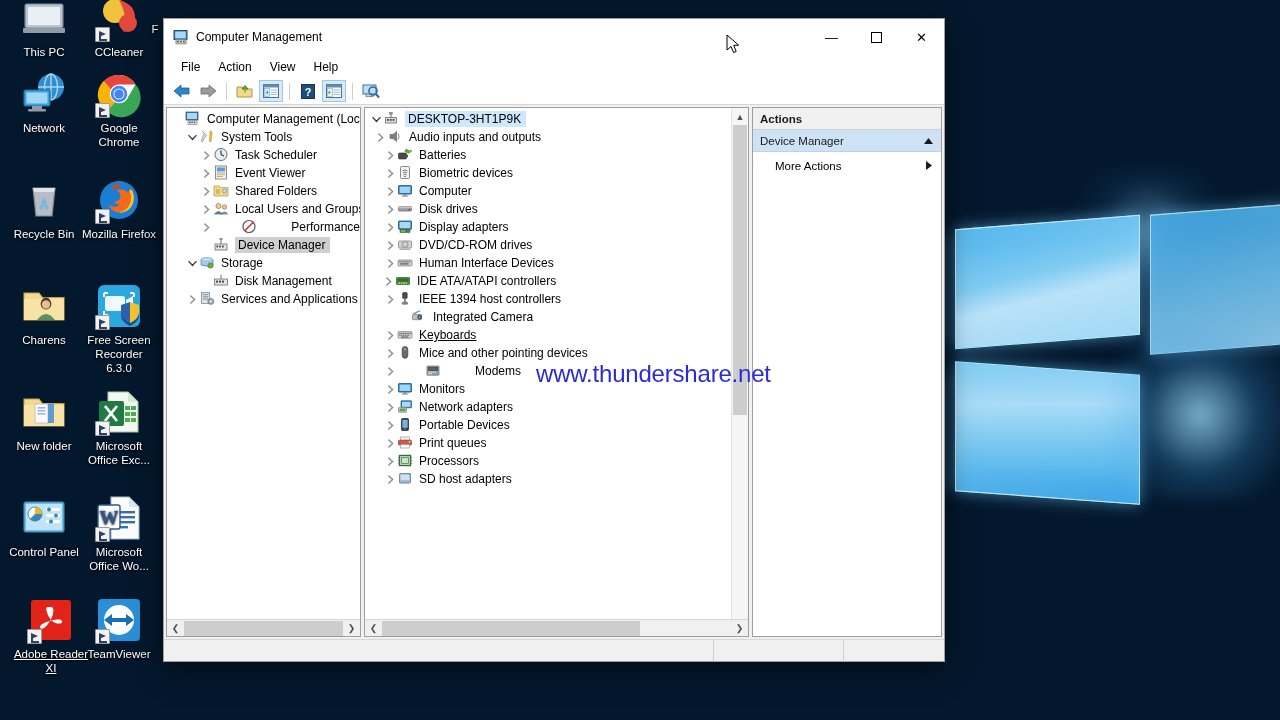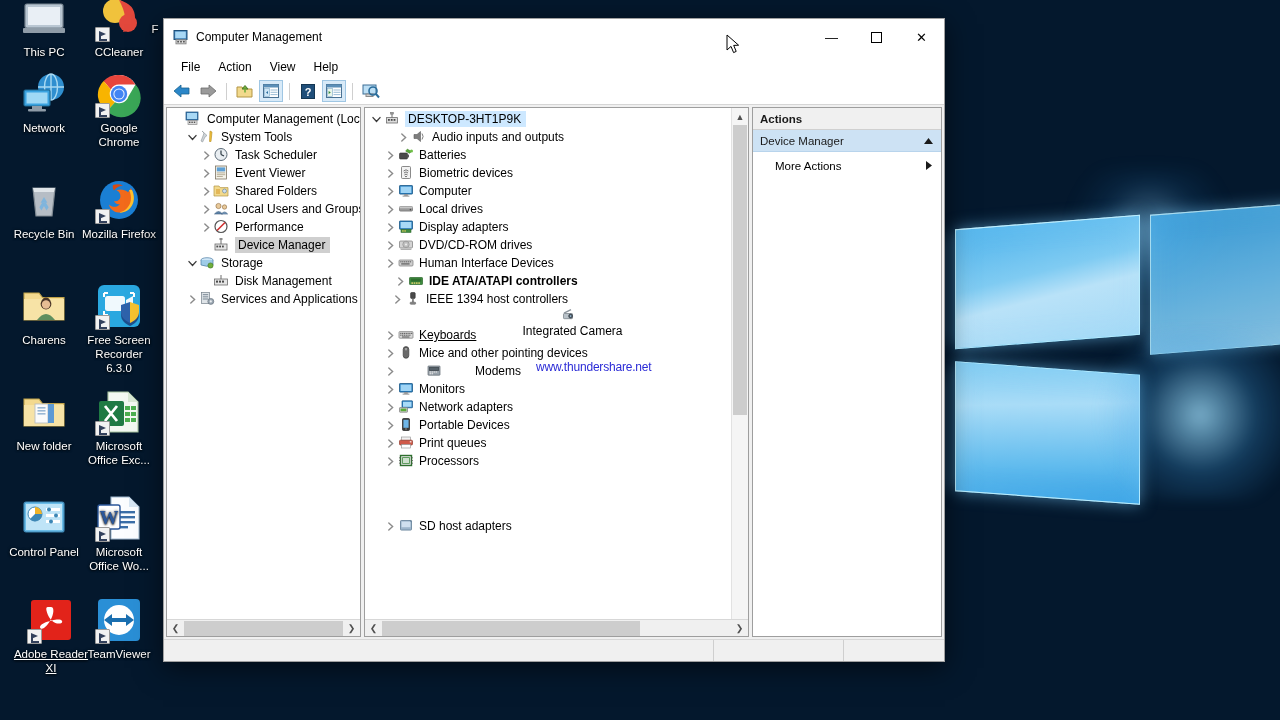--- a/index.html
+++ b/index.html
@@ -173,21 +173,21 @@
     min-height: 0;
   }
   .pane-box {
     background: #fff;
     border: 1px solid #9e9e9e;
     display: flex; flex-direction: column;
     min-height: 0;
     position: relative;
   }
   #leftpane { width: 195px; flex: none; margin-right: 3px; }
-  #midpane  { flex: 1; margin-right: 3px; text-align: center; }
+  #midpane  { flex: 1; margin-right: 3px; }
   #rightpane{ width: 190px; flex: none; background: #f0f0f0; border: 1px solid #9e9e9e; }
 
   .treewrap {
     flex: 1;
     overflow: hidden;
     position: relative;
     font-size: 12px;
     color: #000;
     padding-top: 2px;
   }
@@ -291,21 +291,21 @@
   }
   #statusbar .sp { border-right: 1px solid #cfcfcf; }
   #statusbar .sp1 { flex: 1; }
   #statusbar .sp2 { width: 130px; }
   #statusbar .sp3 { width: 100px; border-right: none; }
 
   
   #watermark {
     position: absolute;
     left: 536px; top: 360px;
-    font-size: 12px;
+    font-size: 24px;
     color: #2b2bd6;
     font-family: "Liberation Sans", sans-serif;
     letter-spacing: -.2px;
     z-index: 40;
     pointer-events: none;
     user-select: none;
   }
 
   
   #cursor {
@@ -651,21 +651,21 @@
               </svg>
             </span>
             <span class="ico"><svg width="17" height="15" viewBox="0 0 17 15">
                 <circle cx="5.5" cy="5" r="2.6" fill="#e8c99a" stroke="#8d6a3d" stroke-width=".6"></circle>
                 <path d="M1.5 13 Q5.5 8 9.5 13 Z" fill="#5d83a8" stroke="#3c5d7d" stroke-width=".6"></path>
                 <circle cx="11.5" cy="6" r="2.2" fill="#e8c99a" stroke="#8d6a3d" stroke-width=".6"></circle>
                 <path d="M8.4 13 Q11.5 9 14.6 13 Z" fill="#7ba0c4" stroke="#3c5d7d" stroke-width=".6"></path>
               </svg></span>
             <span class="txt">Local Users and Groups</span>
           </div>
-          <div class="trow" style="padding-left: 32px;">
+          <div class="trow" style="padding-left: 32px; justify-content: space-between;">
             <span class="tw">
               <svg width="9" height="9" viewBox="0 0 9 9">
                 <path d="M2.8 1 L6.6 4.5 L2.8 8" fill="none" stroke="#8a8a8a" stroke-width="1.4" stroke-linecap="round"></path>
               </svg>
             </span>
             <span class="ico"><svg width="17" height="15" viewBox="0 0 17 15">
                 <circle cx="8" cy="7.5" r="6" fill="#fff" stroke="#555" stroke-width="1.2"></circle>
                 <line x1="4" y1="11.5" x2="12" y2="3.5" stroke="#d03030" stroke-width="1.6"></line>
               </svg></span>
             <span class="txt">Performance</span>
@@ -743,21 +743,21 @@
             <span class="ico"><svg width="17" height="15" viewBox="0 0 17 15">
                 <rect x="2.5" y="6.6" width="11" height="5.4" fill="#dcdcdc" stroke="#6d6d6d" stroke-width=".8"></rect>
                 <rect x="4" y="8" width="1.8" height="1.8" fill="#4a4a4a"></rect>
                 <rect x="6.8" y="8" width="1.8" height="1.8" fill="#4a4a4a"></rect>
                 <rect x="9.6" y="8" width="1.8" height="1.8" fill="#4a4a4a"></rect>
                 <line x1="8" y1="2" x2="8" y2="6.6" stroke="#6d6d6d" stroke-width="1"></line>
                 <rect x="6.6" y="1.3" width="2.8" height="1.8" fill="#9a9a9a" stroke="#6d6d6d" stroke-width=".5"></rect>
               </svg></span>
             <span class="txt">DESKTOP-3HT1P9K</span>
           </div>
-          <div class="trow" style="padding-left: 8px; margin-left: 23px;">
+          <div class="trow" style="padding-left: 8px;">
             <span class="tw">
               <svg width="9" height="9" viewBox="0 0 9 9">
                 <path d="M2.8 1 L6.6 4.5 L2.8 8" fill="none" stroke="#8a8a8a" stroke-width="1.4" stroke-linecap="round"></path>
               </svg>
             </span>
             <span class="ico"><svg width="17" height="15" viewBox="0 0 17 15">
                 <path d="M3 5.5 L6 5.5 L9.5 2.5 L9.5 12.5 L6 9.5 L3 9.5 Z" fill="#7e7e7e" stroke="#5a5a5a" stroke-width=".6"></path>
                 <path d="M11 4.5 Q13.2 7.5 11 10.5" fill="none" stroke="#7e7e7e" stroke-width="1"></path>
               </svg></span>
             <span class="txt">Audio inputs and outputs</span>
@@ -809,21 +809,21 @@
             <span class="tw">
               <svg width="9" height="9" viewBox="0 0 9 9">
                 <path d="M2.8 1 L6.6 4.5 L2.8 8" fill="none" stroke="#8a8a8a" stroke-width="1.4" stroke-linecap="round"></path>
               </svg>
             </span>
             <span class="ico"><svg width="17" height="15" viewBox="0 0 17 15">
                 <rect x="1.5" y="5.5" width="13" height="4.6" rx="1" fill="#9a9a9a" stroke="#6a6a6a" stroke-width=".7"></rect>
                 <rect x="1.5" y="5.5" width="13" height="1.8" fill="#c7c7c7"></rect>
                 <circle cx="12.4" cy="8.6" r=".8" fill="#4a4a4a"></circle>
               </svg></span>
-            <span class="txt">Local drives</span>
+            <span class="txt">Disk drives</span>
           </div>
           <div class="trow" style="padding-left: 18px;">
             <span class="tw">
               <svg width="9" height="9" viewBox="0 0 9 9">
                 <path d="M2.8 1 L6.6 4.5 L2.8 8" fill="none" stroke="#8a8a8a" stroke-width="1.4" stroke-linecap="round"></path>
               </svg>
             </span>
             <span class="ico"><svg width="17" height="15" viewBox="0 0 17 15">
                 <rect x="1.5" y="2" width="13" height="8.2" rx=".5" fill="#2a7fc0" stroke="#1b5886" stroke-width=".8"></rect>
                 <rect x="2.6" y="3" width="10.8" height="6.2" fill="#a8daf7"></rect>
@@ -858,50 +858,50 @@
                 <rect x="2.2" y="6.2" width="1.4" height="1.2" fill="#6a6a6a"></rect>
                 <rect x="4.1" y="6.2" width="1.4" height="1.2" fill="#6a6a6a"></rect>
                 <rect x="6" y="6.2" width="1.4" height="1.2" fill="#6a6a6a"></rect>
                 <rect x="7.9" y="6.2" width="1.4" height="1.2" fill="#6a6a6a"></rect>
                 <rect x="9.8" y="6.2" width="1.4" height="1.2" fill="#6a6a6a"></rect>
                 <rect x="11.7" y="6.2" width="1.4" height="1.2" fill="#6a6a6a"></rect>
                 <rect x="3.2" y="8.2" width="8.4" height="1.4" fill="#6a6a6a"></rect>
               </svg></span>
             <span class="txt">Human Interface Devices</span>
           </div>
-          <div class="trow" style="padding-left: 28px; font-weight: bold;">
+          <div class="trow" style="padding-left: 16px;">
             <span class="tw">
               <svg width="9" height="9" viewBox="0 0 9 9">
                 <path d="M2.8 1 L6.6 4.5 L2.8 8" fill="none" stroke="#8a8a8a" stroke-width="1.4" stroke-linecap="round"></path>
               </svg>
             </span>
             <span class="ico"><svg width="17" height="15" viewBox="0 0 17 15">
                 <rect x="1.5" y="4.5" width="13" height="7" rx=".6" fill="#3f8c3f" stroke="#2b662b" stroke-width=".7"></rect>
                 <rect x="2.8" y="5.6" width="10.4" height="3" fill="#2f6f2f"></rect>
                 <rect x="3.4" y="9.4" width="1.6" height="1.4" fill="#e8d370"></rect>
                 <rect x="5.7" y="9.4" width="1.6" height="1.4" fill="#e8d370"></rect>
                 <rect x="8" y="9.4" width="1.6" height="1.4" fill="#e8d370"></rect>
                 <rect x="10.3" y="9.4" width="1.6" height="1.4" fill="#e8d370"></rect>
               </svg></span>
             <span class="txt">IDE ATA/ATAPI controllers</span>
           </div>
-          <div class="trow" style="padding-left: 25px;">
+          <div class="trow" style="padding-left: 18px;">
             <span class="tw">
               <svg width="9" height="9" viewBox="0 0 9 9">
                 <path d="M2.8 1 L6.6 4.5 L2.8 8" fill="none" stroke="#8a8a8a" stroke-width="1.4" stroke-linecap="round"></path>
               </svg>
             </span>
             <span class="ico"><svg width="17" height="15" viewBox="0 0 17 15">
                 <rect x="5.6" y="1.5" width="4.6" height="6" rx="1" fill="#4a4a4a" stroke="#2e2e2e" stroke-width=".6"></rect>
                 <rect x="7.2" y="7.5" width="1.5" height="4" fill="#6a6a6a"></rect>
                 <rect x="5.2" y="11.2" width="5.4" height="2" rx=".6" fill="#8a8a8a" stroke="#5a5a5a" stroke-width=".6"></rect>
               </svg></span>
             <span class="txt">IEEE 1394 host controllers</span>
           </div>
-          <div class="trow" style="padding-left: 32px; flex-direction: column;">
+          <div class="trow" style="padding-left: 32px;">
             <span class="tw"></span>
             <span class="ico"><svg width="17" height="15" viewBox="0 0 17 15">
                 <rect x="1.5" y="5.5" width="9" height="5.2" rx=".8" fill="#b9c2c9" stroke="#6e7880" stroke-width=".7"></rect>
                 <circle cx="8.6" cy="8.1" r="2" fill="#4a5560" stroke="#2f3740" stroke-width=".6"></circle>
                 <circle cx="8.6" cy="8.1" r=".8" fill="#9fc8e3"></circle>
                 <line x1="2" y1="5.2" x2="9" y2="1.6" stroke="#8a939b" stroke-width="1.3"></line>
               </svg></span>
             <span class="txt">Integrated Camera</span>
           </div>
           <div class="trow" style="padding-left: 18px; text-decoration: underline;">
@@ -1027,21 +1027,21 @@
                 <rect x="4.6" y="4.6" width="6.8" height="5.8" fill="#cfe0cf" stroke="#3f8c3f" stroke-width=".8"></rect>
                 <line x1="1" y1="4.8" x2="2.5" y2="4.8" stroke="#5a5a5a" stroke-width=".8"></line>
                 <line x1="1" y1="7.5" x2="2.5" y2="7.5" stroke="#5a5a5a" stroke-width=".8"></line>
                 <line x1="1" y1="10.2" x2="2.5" y2="10.2" stroke="#5a5a5a" stroke-width=".8"></line>
                 <line x1="13.5" y1="4.8" x2="15" y2="4.8" stroke="#5a5a5a" stroke-width=".8"></line>
                 <line x1="13.5" y1="7.5" x2="15" y2="7.5" stroke="#5a5a5a" stroke-width=".8"></line>
                 <line x1="13.5" y1="10.2" x2="15" y2="10.2" stroke="#5a5a5a" stroke-width=".8"></line>
               </svg></span>
             <span class="txt">Processors</span>
           </div>
-          <div class="trow" style="padding-left: 18px; margin-top: 47px;">
+          <div class="trow" style="padding-left: 18px;">
             <span class="tw">
               <svg width="9" height="9" viewBox="0 0 9 9">
                 <path d="M2.8 1 L6.6 4.5 L2.8 8" fill="none" stroke="#8a8a8a" stroke-width="1.4" stroke-linecap="round"></path>
               </svg>
             </span>
             <span class="ico"><svg width="17" height="15" viewBox="0 0 17 15">
                 <rect x="2.5" y="2.5" width="11" height="9.6" rx=".8" fill="#9db6cc" stroke="#5f7c96" stroke-width=".8"></rect>
                 <rect x="3.6" y="3.6" width="8.8" height="5.6" fill="#cfe0ef"></rect>
                 <path d="M11.4 2.5 L13.5 4.6 L13.5 2.5 Z" fill="#5f7c96"></path>
               </svg></span>

